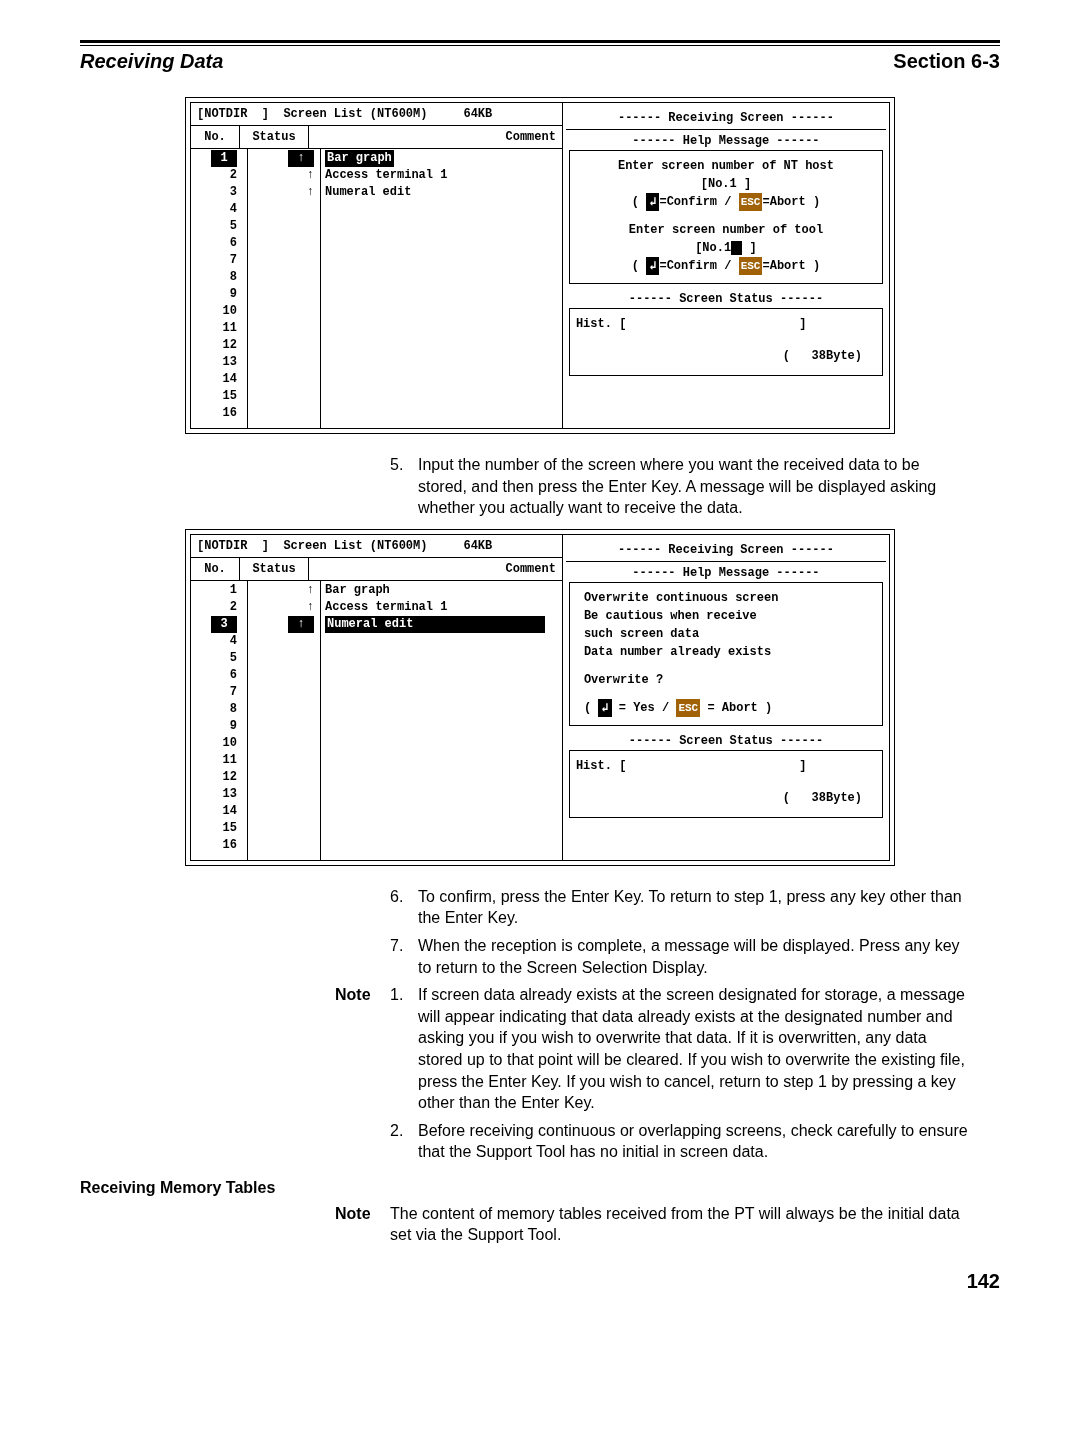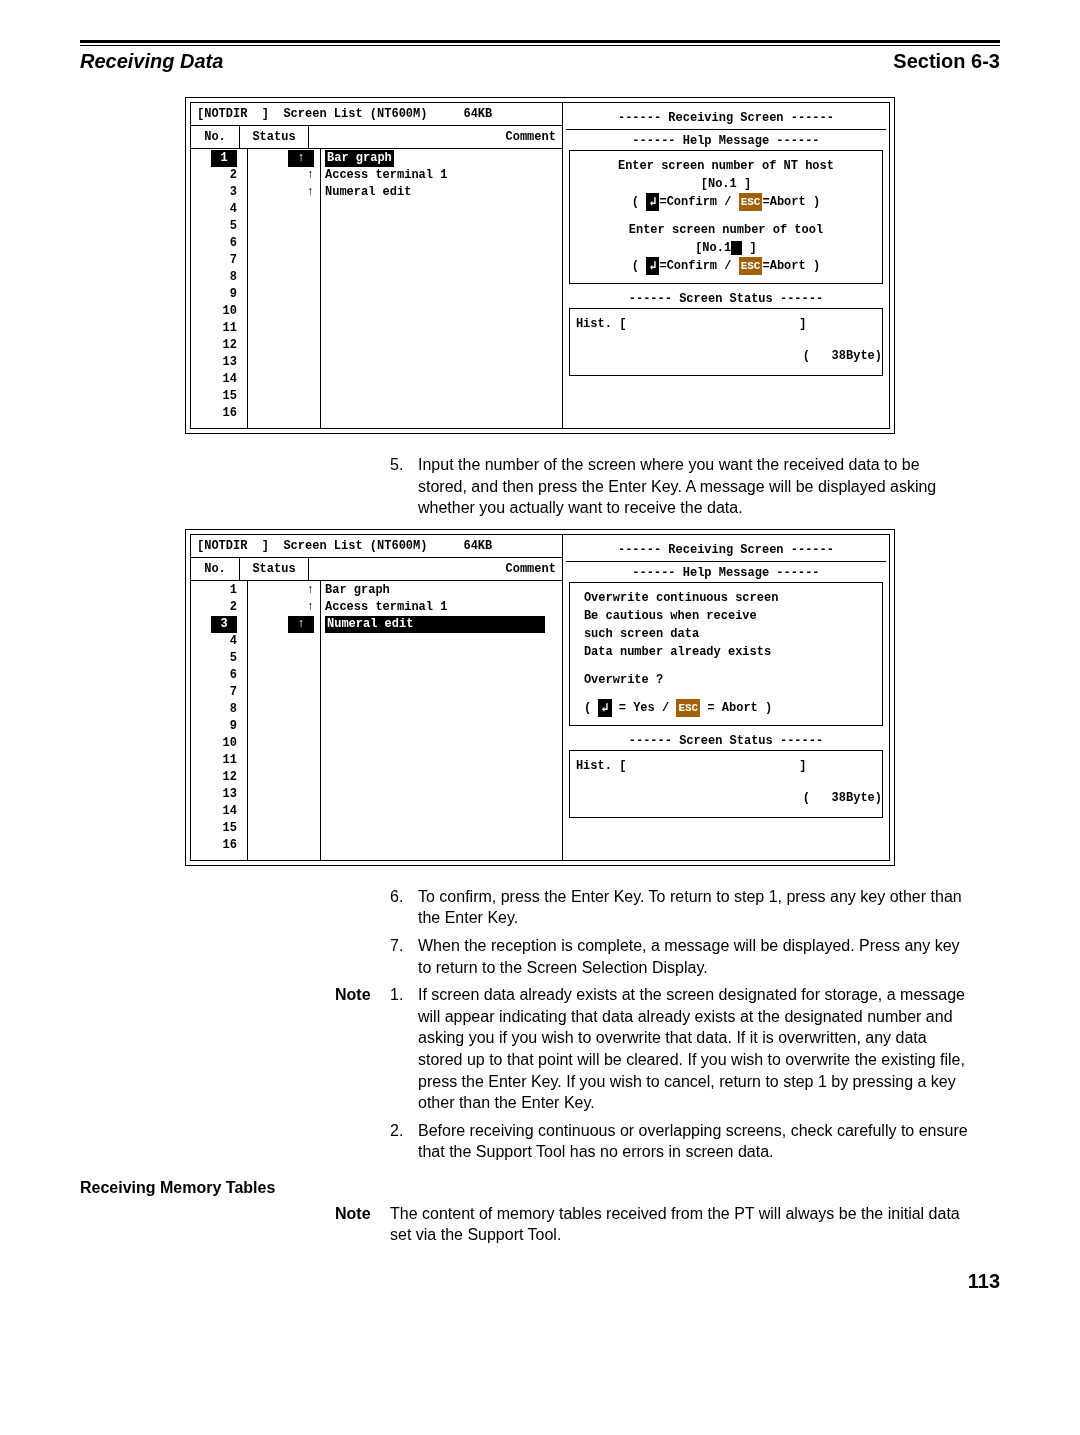--- a/index.html
+++ b/index.html
@@ -89,21 +89,21 @@
   .panel-inner {
     border: 1.5px solid #000;
     margin: 2px 3px 8px 3px;
     padding: 6px 6px 8px 6px;
     text-align: center;
     line-height: 18px;
   }
   .panel-inner2 {
     border: 1.5px solid #000;
     margin: 2px 3px 12px 3px;
-    padding: 6px 0 10px 6px;
+    padding: 6px 20px 10px 6px;
     text-align: left;
     line-height: 18px;
   }
   .key { background:#000; color:#fff; padding: 0 3px; display:inline-block; font-weight:bold;}
   .key-esc { background:#a16207; color:#fff; padding: 0 2px; display:inline-block; font-weight:bold; font-size:11px;}
   .cursor-blk { background:#000; color:#fff; padding:0 2px;}
 
   .body-text {
     font-family: Arial, Helvetica, sans-serif;
     font-size: 16px;
@@ -309,25 +309,25 @@
       <div>When the reception is complete, a message will be displayed. Press any key to return to the Screen Selection Display.</div>
     </div>
     <div class="note-row">
       <div class="note-label">Note</div>
       <div class="note-num">1.</div>
       <div>If screen data already exists at the screen designated for storage, a message will appear indicating that data already exists at the designated number and asking you if you wish to overwrite that data. If it is overwritten, any data stored up to that point will be cleared. If you wish to overwrite the existing file, press the Enter Key. If you wish to cancel, return to step 1 by pressing a key other than the Enter Key.</div>
     </div>
     <div class="note-row">
       <div class="note-label"></div>
       <div class="note-num">2.</div>
-      <div>Before receiving continuous or overlapping screens, check carefully to ensure that the Support Tool has no errors in screen data.</div>
+      <div>Before receiving continuous or overlapping screens, check carefully to ensure that the Support Tool has no initial in screen data.</div>
     </div>
 
     <div class="subhead">Receiving Memory Tables</div>
 
     <div class="note-row2">
       <div class="note-label">Note</div>
       <div>The content of memory tables received from the PT will always be the initial data set via the Support Tool.</div>
     </div>
   </div>
 
-  <div class="pagenum">113</div>
+  <div class="pagenum">142</div>
 </div>
 
 </body></html>

